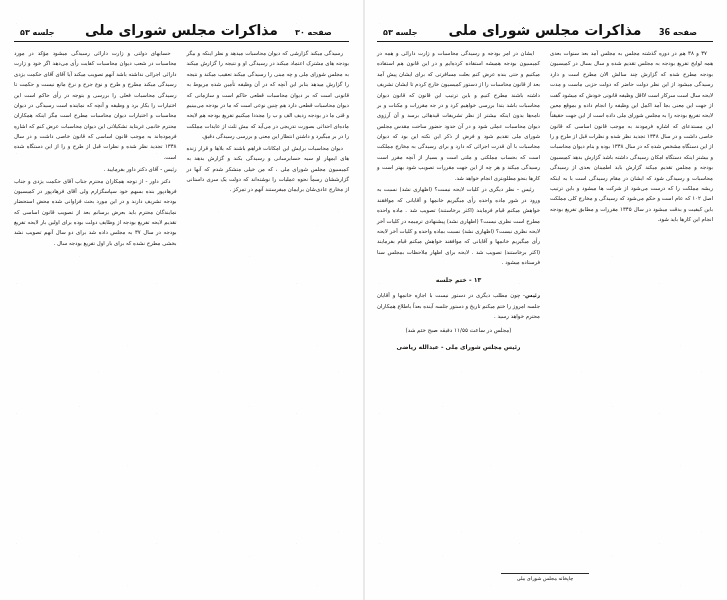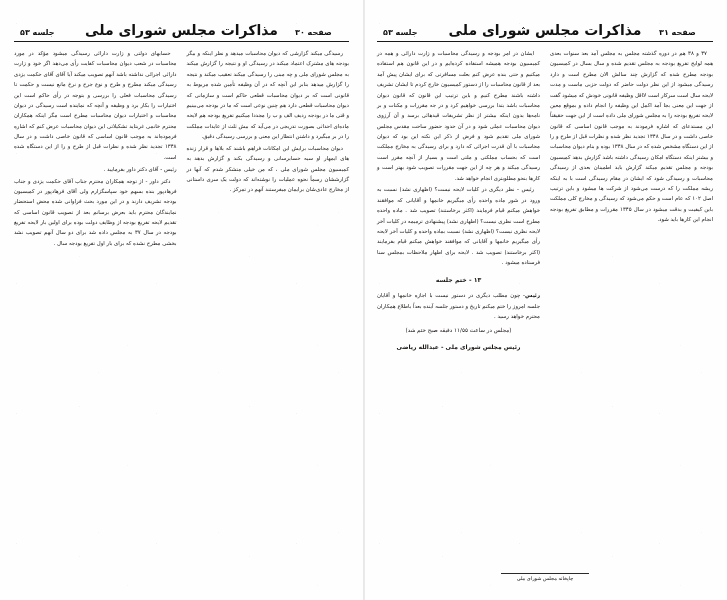--- a/index.html
+++ b/index.html
@@ -101,21 +101,21 @@
     opacity:0.85;
   }
 </style>
 </head>
 <body>
 
 <div class="spread">
 
   <div class="page page-left">
     <div class="pg-header">
-      <span class="hdr-side right">صفحه ۳۱</span>
+      <span class="hdr-side right">صفحه 36</span>
       <span class="hdr-title">مذاکرات مجلس شورای ملی</span>
       <span class="hdr-side left">جلسه ۵۳</span>
     </div>
 
     <div class="cols">
 
       <div class="col">
         <p class="ind">۳۷ و ۳۸ هم در دوره گذشته مجلس به مجلس آمد بعد سنوات بعدی همه لوایح تفریغ بودجه به مجلس تقدیم شده و سال بسال در کمیسیون بودجه مطرح شده که گزارش چند سالش الان مطرح است و دارد رسیدگی میشود از این نظر دولت حاضر که دولت حزبی ماست و مدت لایحه سال است سرکار است لااقل وظیفه قانونی خودش که میشود گفت از جهت این معنی بجا آمد اکمل این وظیفه را انجام داده و بموقع معین لایحه تفریغ بودجه را به مجلس شورای ملی داده است از این جهت حقیقتاً این مستدعای که اشاره فرمودند به موجب قانون اساسی که قانون خاصی داشت و در سال ۱۳۴۸ تجدید نظر شده و نظرات قبل از طرح و را از این دستگاه مشخص شده که در سال ۱۳۴۸ بوده و بنام دیوان محاسبات و بیشتر اینکه دستگاه امکان رسیدگی داشته باشد گزارش بدهد کمیسیون بودجه و مجلس تقدیم میکند گزارش باید اطمینان بعدی از رسیدگی محاسبات و رسیدگی شود که ایشان در مقام رسیدگی است با به اینکه ریشه مملکت را که درست می‌شود از شرکت ها میشود و باین ترتیب اصل ۱۰۲ که عام است و حکم می‌شود که رسیدگی و مخارج کلی مملکت باین کیفیت و بدقت میشود در سال ۱۳۴۵ مقررات و مطابق تفریغ بودجه انجام این کارها باید شود.</p>
       </div>
 

